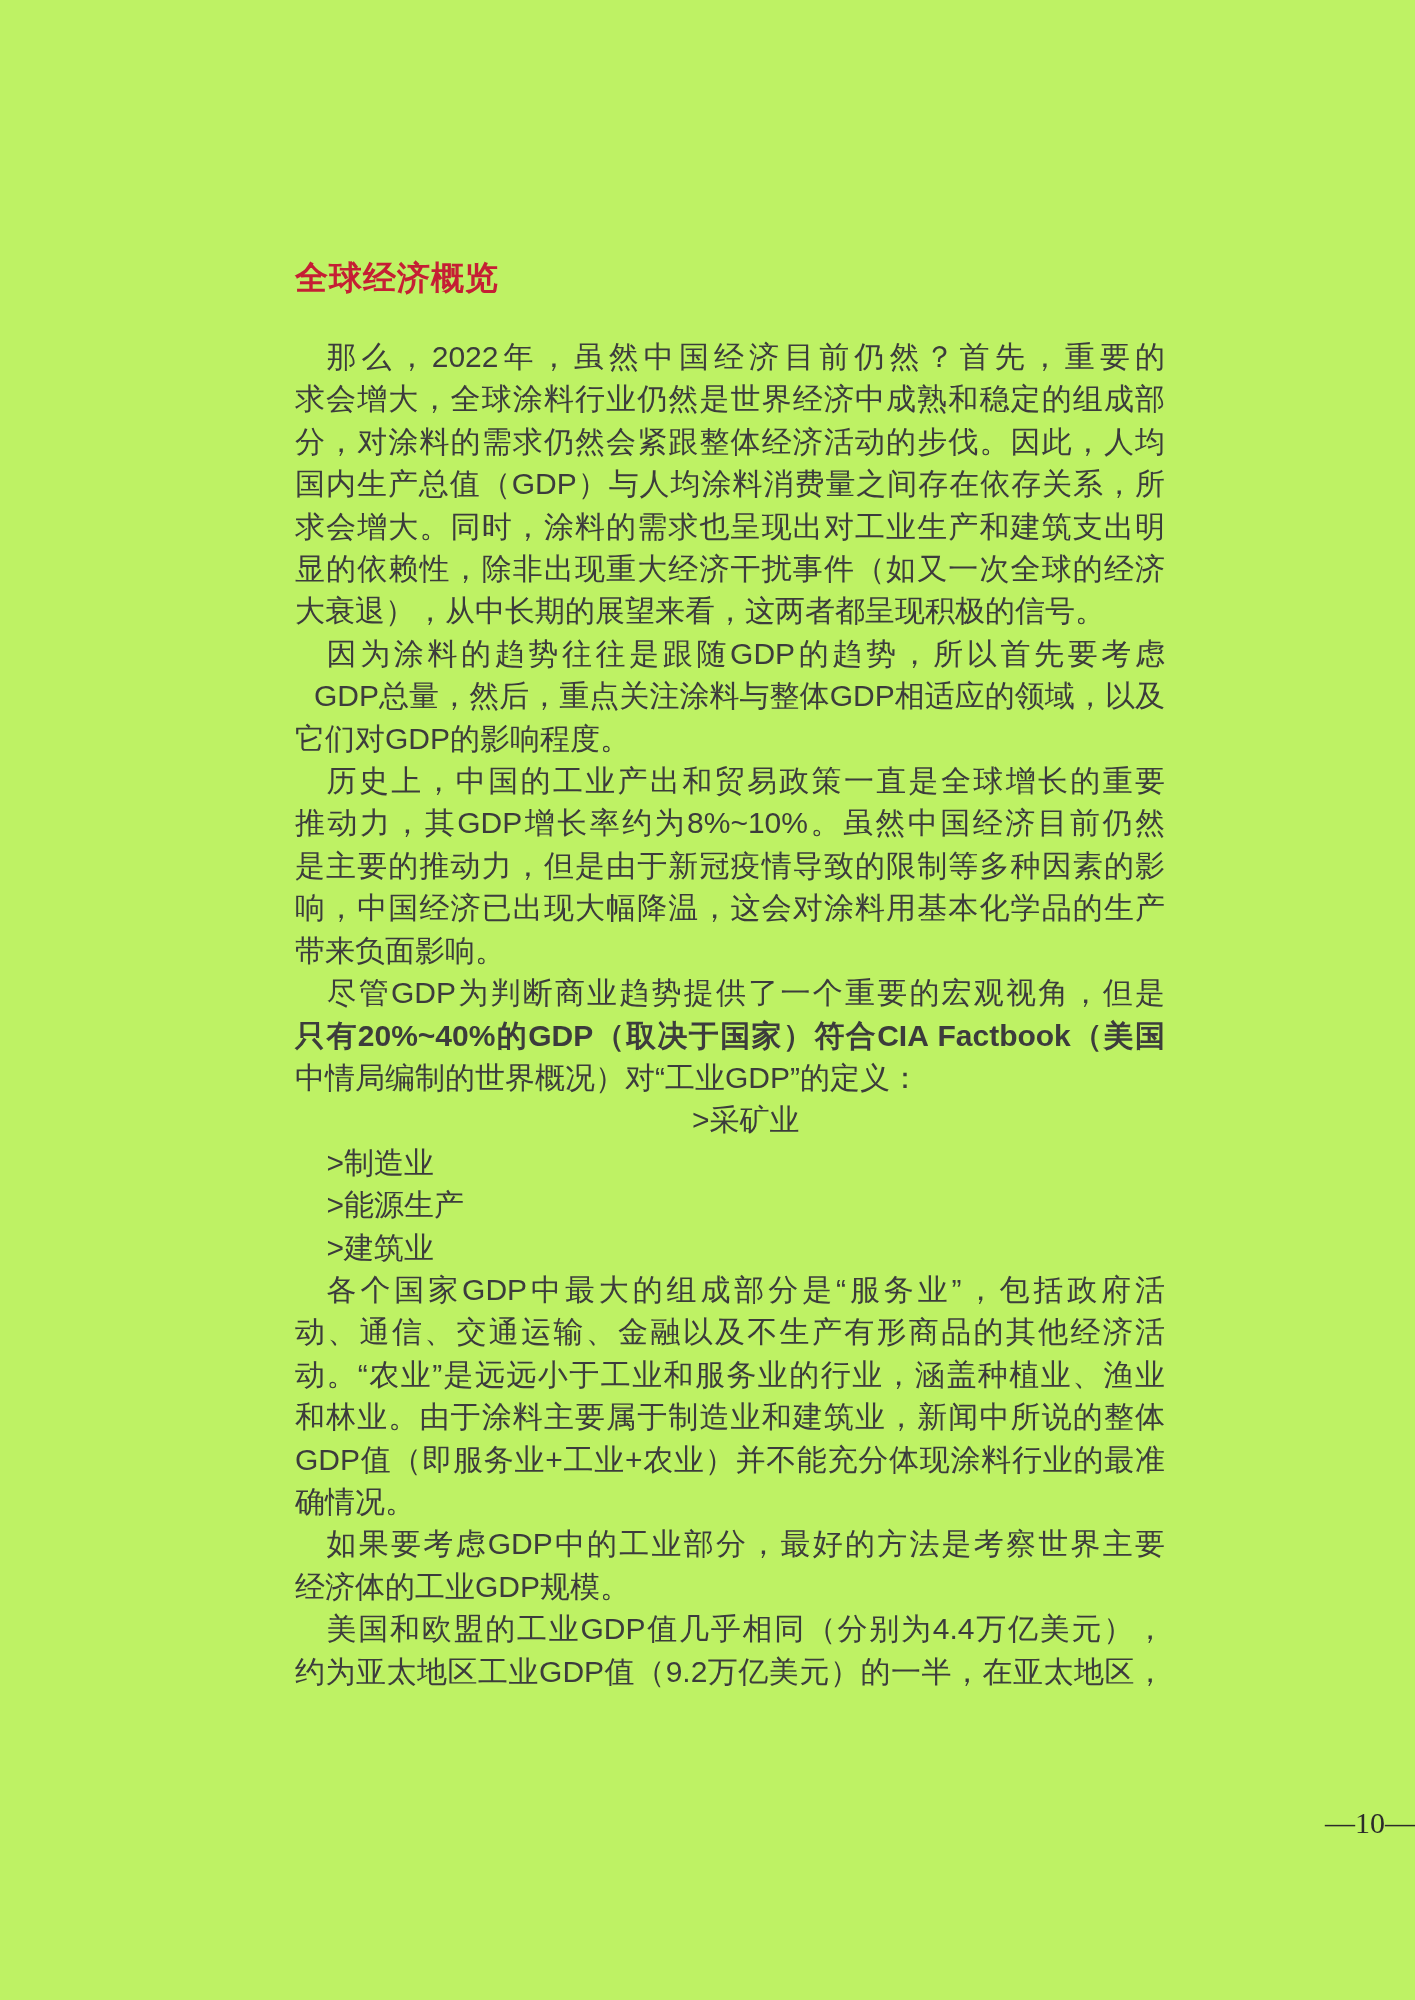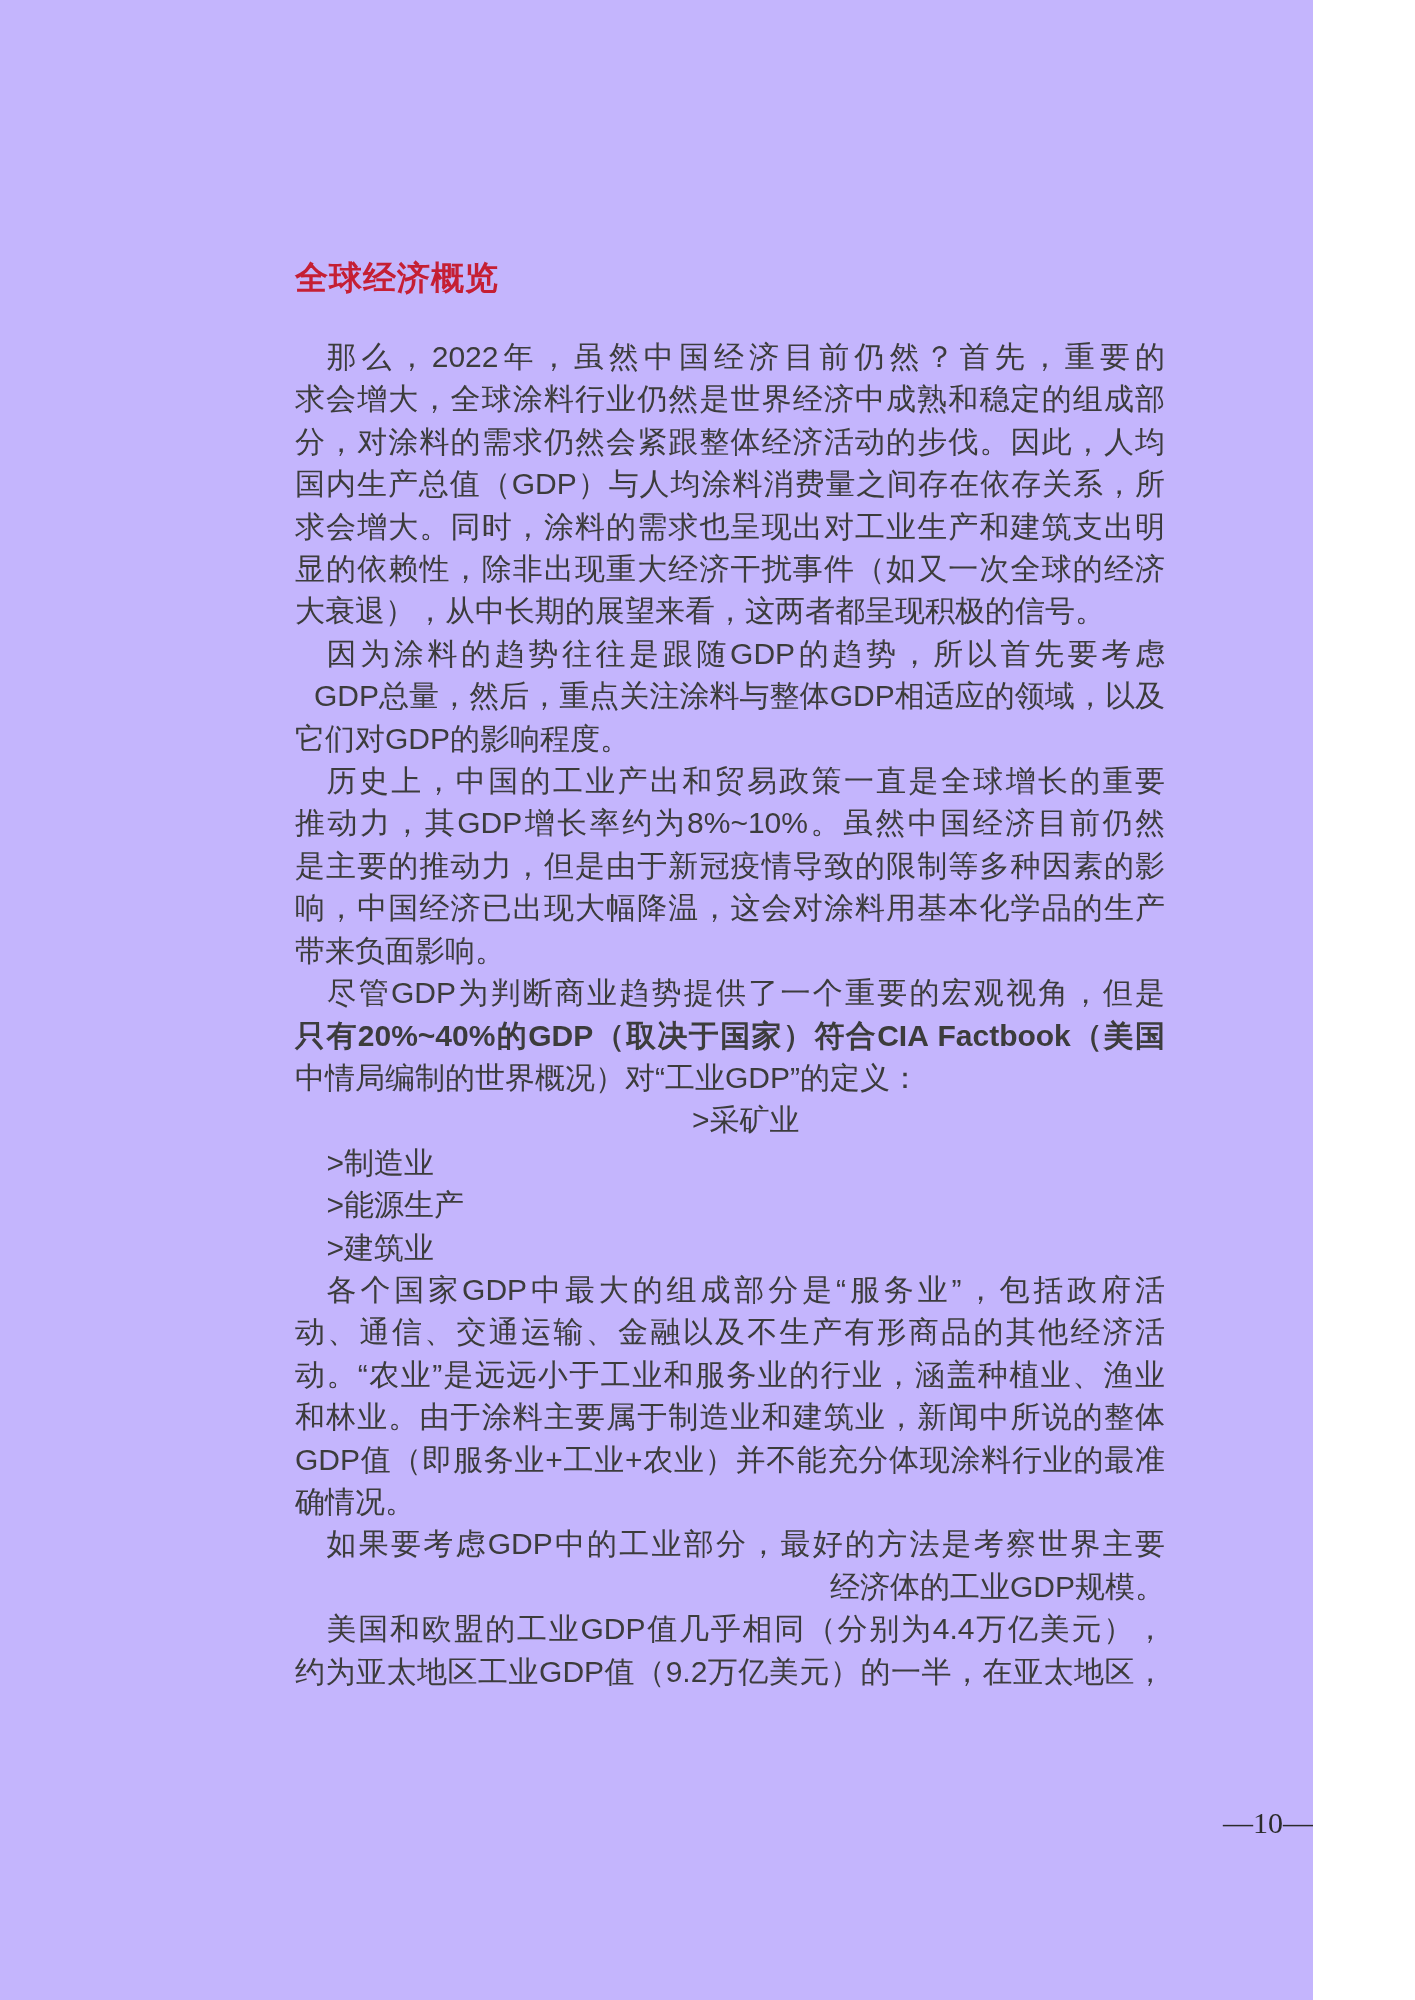--- a/index.html
+++ b/index.html
@@ -2,23 +2,23 @@
 <html><head>
 <meta charset="utf-8">
 <style>
   html, body {
     margin: 0;
     padding: 0;
     background: #ffffff;
   }
   .page {
     position: relative;
-    width: 1313px;
+    width: 1415px;
     height: 2000px;
-    background: #c4b5fd;
+    background: #bef264;
     overflow: hidden;
     font-family: "Liberation Sans", sans-serif;
   }
   .content {
     position: absolute;
     left: 295px;
     top: 256px;
     width: 870px;
   }
   .heading {
@@ -103,21 +103,21 @@
         <div class="para">
           <div class="line full indent" style="color: rgb(60, 60, 60);">各个国家GDP中最大的组成部分是“服务业”，包括政府活</div>
           <div class="line full" style="color: rgb(60, 60, 60);">动、通信、交通运输、金融以及不生产有形商品的其他经济活</div>
           <div class="line full" style="color: rgb(60, 60, 60);">动。“农业”是远远小于工业和服务业的行业，涵盖种植业、渔业</div>
           <div class="line full" style="color: rgb(60, 60, 60);">和林业。由于涂料主要属于制造业和建筑业，新闻中所说的整体</div>
           <div class="line full" style="color: rgb(60, 60, 60);">GDP值（即服务业+工业+农业）并不能充分体现涂料行业的最准</div>
           <div class="line" style="color: rgb(60, 60, 60);">确情况。</div>
         </div>
         <div class="para">
           <div class="line full indent" style="color: rgb(60, 60, 60);">如果要考虑GDP中的工业部分，最好的方法是考察世界主要</div>
-          <div class="line" style="color: rgb(60, 60, 60); text-align: right;">经济体的工业GDP规模。</div>
+          <div class="line" style="color: rgb(60, 60, 60);">经济体的工业GDP规模。</div>
         </div>
         <div class="para">
           <div class="line full indent" style="color: rgb(60, 60, 60);">美国和欧盟的工业GDP值几乎相同（分别为4.4万亿美元），</div>
           <div class="line full" style="color: rgb(60, 60, 60);">约为亚太地区工业GDP值（9.2万亿美元）的一半，在亚太地区，</div>
         </div>
       </div>
   </div>
   <div class="page-number">—10—</div>
 </div>
 

